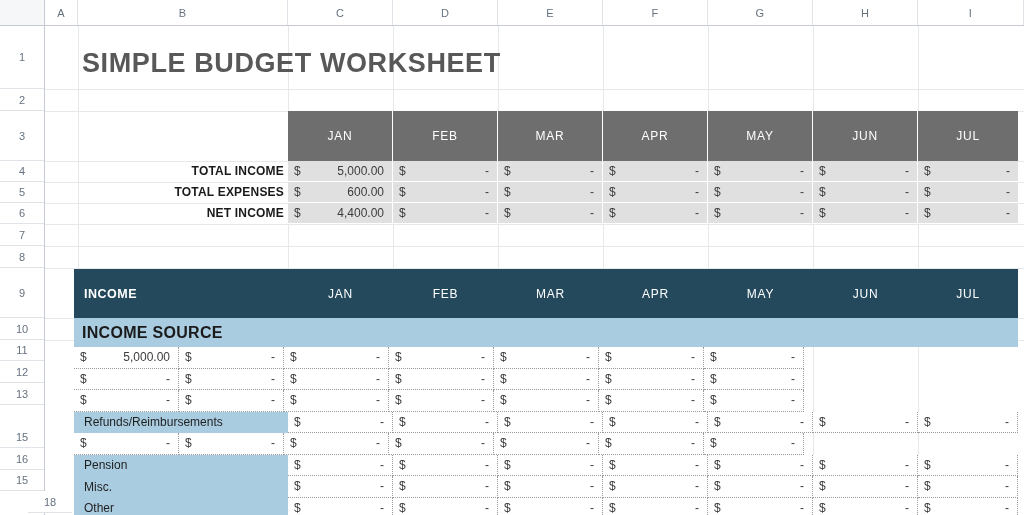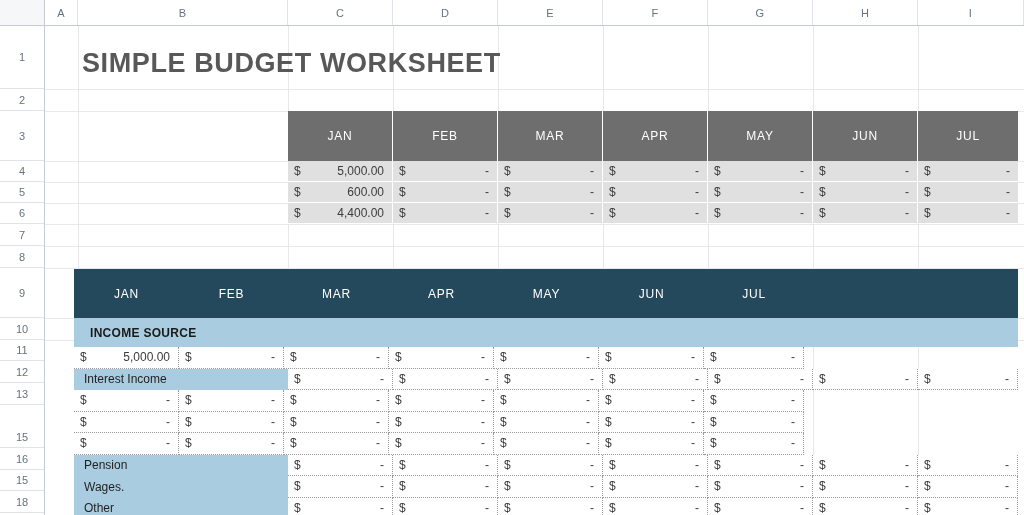--- a/index.html
+++ b/index.html
@@ -128,23 +128,23 @@
     box-sizing: border-box;
     display: flex; align-items: center; justify-content: center;
     color: #ffffff; font-size: 12px; letter-spacing: .8px;
   }
   .inc-sub {
     display: flex; height: 29px;
     background: #a9cce0;
   }
   .inc-sub .lbl {
     width: 214px; box-sizing: border-box;
-    padding-left: 16px;
+    padding-left: 8px;
     display: flex; align-items: center;
-    color: #1a1a1a; font-size: 12px; font-weight: bold;
+    color: #1a1a1a; font-size: 16px; font-weight: bold;
     letter-spacing: .3px;
   }
   .inc-sub .fill { flex: 1; background: #a9cce0; }
   .inc-row { display: flex; height: 21.5px; }
   .inc-row .lbl {
     width: 214px; box-sizing: border-box;
     padding-left: 10px;
     display: flex; align-items: center;
     background: #a9cce0;
     color: #1f1f1f; font-size: 12px;
@@ -184,20 +184,25 @@
   <div class="gridrow" style="top:182px"></div>
   <div class="gridrow" style="top:203px"></div>
   <div class="gridrow" style="top:224px"></div>
   <div class="gridrow" style="top:246px"></div>
   <div class="gridrow" style="top:268px"></div>
   <div class="gridrow" style="top:318px"></div>
   <div class="gridrow" style="top:340px"></div>
 
   <div class="title">SIMPLE BUDGET WORKSHEET</div>
 
+  <div class="sum-labels">
+    <div>TOTAL INCOME</div>
+    <div>TOTAL EXPENSES</div>
+    <div>NET INCOME</div>
+  </div>
 
   <div class="summary">
     <div class="sum-hdr-row">
         <div class="sum-hdr-cell" style="width: 105px;">JAN</div>
         <div class="sum-hdr-cell" style="width: 105px;">FEB</div>
         <div class="sum-hdr-cell" style="width: 105px;">MAR</div>
         <div class="sum-hdr-cell" style="width: 105px;">APR</div>
         <div class="sum-hdr-cell" style="width: 105px;">MAY</div>
         <div class="sum-hdr-cell" style="width: 105px;">JUN</div>
         <div class="sum-hdr-cell" style="width: 100px;">JUL</div>
@@ -291,20 +296,21 @@
           <div class="sum-cell" style="width: 100px;">
             <span class="cur">$</span>
             <span class="amt">-</span>
           </div>
         </div>
       </div>
   </div>
 
   <div class="income">
     <div class="inc-hdr">
+      <div class="lbl">INCOME</div>
     <div class="mon" style="width: 105px;">JAN</div>
         <div class="mon" style="width: 105px;">FEB</div>
         <div class="mon" style="width: 105px;">MAR</div>
         <div class="mon" style="width: 105px;">APR</div>
         <div class="mon" style="width: 105px;">MAY</div>
         <div class="mon" style="width: 105px;">JUN</div>
         <div class="mon" style="width: 100px;">JUL</div>
       </div>
     <div class="inc-sub">
       <div class="lbl">INCOME SOURCE</div>
@@ -335,81 +341,81 @@
           <div class="inc-cell" style="width: 105px;">
             <span class="cur">$</span>
             <span class="amt">-</span>
           </div>
           <div class="inc-cell" style="width: 100px;">
             <span class="cur">$</span>
             <span class="amt">-</span>
           </div>
         </div>
         <div class="inc-row">
-          <div class="lbl">Interest Income</div>
-          <div class="inc-cell" style="width: 105px;">
-            <span class="cur">$</span>
-            <span class="amt">-</span>
-          </div>
-          <div class="inc-cell" style="width: 105px;">
-            <span class="cur">$</span>
-            <span class="amt">-</span>
-          </div>
-          <div class="inc-cell" style="width: 105px;">
-            <span class="cur">$</span>
-            <span class="amt">-</span>
-          </div>
-          <div class="inc-cell" style="width: 105px;">
-            <span class="cur">$</span>
-            <span class="amt">-</span>
-          </div>
-          <div class="inc-cell" style="width: 105px;">
-            <span class="cur">$</span>
-            <span class="amt">-</span>
-          </div>
-          <div class="inc-cell" style="width: 105px;">
-            <span class="cur">$</span>
-            <span class="amt">-</span>
-          </div>
-          <div class="inc-cell" style="width: 100px;">
-            <span class="cur">$</span>
-            <span class="amt">-</span>
-          </div>
-        </div>
-        <div class="inc-row">
-          <div class="inc-cell" style="width: 105px;">
-            <span class="cur">$</span>
-            <span class="amt">-</span>
-          </div>
-          <div class="inc-cell" style="width: 105px;">
-            <span class="cur">$</span>
-            <span class="amt">-</span>
-          </div>
-          <div class="inc-cell" style="width: 105px;">
-            <span class="cur">$</span>
-            <span class="amt">-</span>
-          </div>
-          <div class="inc-cell" style="width: 105px;">
-            <span class="cur">$</span>
-            <span class="amt">-</span>
-          </div>
-          <div class="inc-cell" style="width: 105px;">
-            <span class="cur">$</span>
-            <span class="amt">-</span>
-          </div>
-          <div class="inc-cell" style="width: 105px;">
-            <span class="cur">$</span>
-            <span class="amt">-</span>
-          </div>
-          <div class="inc-cell" style="width: 100px;">
-            <span class="cur">$</span>
-            <span class="amt">-</span>
-          </div>
-        </div>
-        <div class="inc-row">
+          <div class="inc-cell" style="width: 105px;">
+            <span class="cur">$</span>
+            <span class="amt">-</span>
+          </div>
+          <div class="inc-cell" style="width: 105px;">
+            <span class="cur">$</span>
+            <span class="amt">-</span>
+          </div>
+          <div class="inc-cell" style="width: 105px;">
+            <span class="cur">$</span>
+            <span class="amt">-</span>
+          </div>
+          <div class="inc-cell" style="width: 105px;">
+            <span class="cur">$</span>
+            <span class="amt">-</span>
+          </div>
+          <div class="inc-cell" style="width: 105px;">
+            <span class="cur">$</span>
+            <span class="amt">-</span>
+          </div>
+          <div class="inc-cell" style="width: 105px;">
+            <span class="cur">$</span>
+            <span class="amt">-</span>
+          </div>
+          <div class="inc-cell" style="width: 100px;">
+            <span class="cur">$</span>
+            <span class="amt">-</span>
+          </div>
+        </div>
+        <div class="inc-row">
+          <div class="inc-cell" style="width: 105px;">
+            <span class="cur">$</span>
+            <span class="amt">-</span>
+          </div>
+          <div class="inc-cell" style="width: 105px;">
+            <span class="cur">$</span>
+            <span class="amt">-</span>
+          </div>
+          <div class="inc-cell" style="width: 105px;">
+            <span class="cur">$</span>
+            <span class="amt">-</span>
+          </div>
+          <div class="inc-cell" style="width: 105px;">
+            <span class="cur">$</span>
+            <span class="amt">-</span>
+          </div>
+          <div class="inc-cell" style="width: 105px;">
+            <span class="cur">$</span>
+            <span class="amt">-</span>
+          </div>
+          <div class="inc-cell" style="width: 105px;">
+            <span class="cur">$</span>
+            <span class="amt">-</span>
+          </div>
+          <div class="inc-cell" style="width: 100px;">
+            <span class="cur">$</span>
+            <span class="amt">-</span>
+          </div>
+        </div>
+        <div class="inc-row">
+          <div class="lbl">Refunds/Reimbursements</div>
           <div class="inc-cell" style="width: 105px;">
             <span class="cur">$</span>
             <span class="amt">-</span>
           </div>
           <div class="inc-cell" style="width: 105px;">
             <span class="cur">$</span>
             <span class="amt">-</span>
           </div>
           <div class="inc-cell" style="width: 105px;">
             <span class="cur">$</span>
@@ -487,21 +493,21 @@
           <div class="inc-cell" style="width: 105px;">
             <span class="cur">$</span>
             <span class="amt">-</span>
           </div>
           <div class="inc-cell" style="width: 100px;">
             <span class="cur">$</span>
             <span class="amt">-</span>
           </div>
         </div>
         <div class="inc-row">
-          <div class="lbl">Wages.</div>
+          <div class="lbl">Misc.</div>
           <div class="inc-cell" style="width: 105px;">
             <span class="cur">$</span>
             <span class="amt">-</span>
           </div>
           <div class="inc-cell" style="width: 105px;">
             <span class="cur">$</span>
             <span class="amt">-</span>
           </div>
           <div class="inc-cell" style="width: 105px;">
             <span class="cur">$</span>
@@ -582,16 +588,16 @@
       <div class="rowhead" style="top: 220px; height: 22px;">8</div>
       <div class="rowhead" style="top: 242px; height: 50px;">9</div>
       <div class="rowhead" style="top: 292px; height: 22px;">10</div>
       <div class="rowhead" style="top: 314px; height: 21px;">11</div>
       <div class="rowhead" style="top: 335px; height: 22px;">12</div>
       <div class="rowhead" style="top: 357px; height: 22px;">13</div>
       <div class="rowhead" style="top: 400px; height: 21px;">14</div>
       <div class="rowhead" style="top: 400px; height: 22px;">15</div>
       <div class="rowhead" style="top: 422px; height: 22px;">16</div>
       <div class="rowhead" style="top: 444px; height: 21px;">15</div>
-      <div class="rowhead" style="top: 465px; height: 22px;">18</div>
+      <div class="rowhead" style="top: 465px; height: 22px; margin-left: 28px;">18</div>
     </div>
 
 </div>
 
 </body></html>

